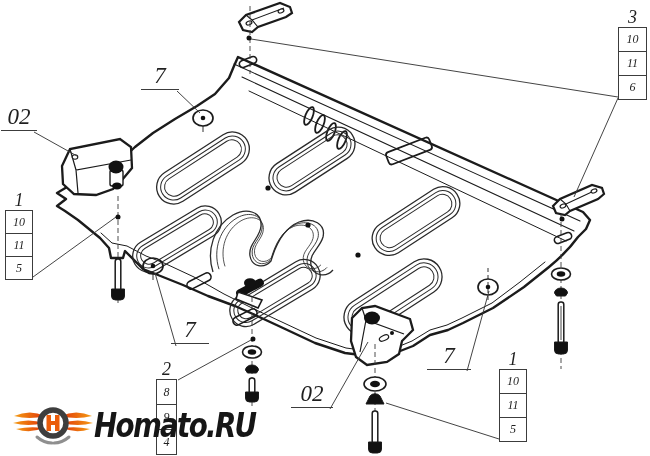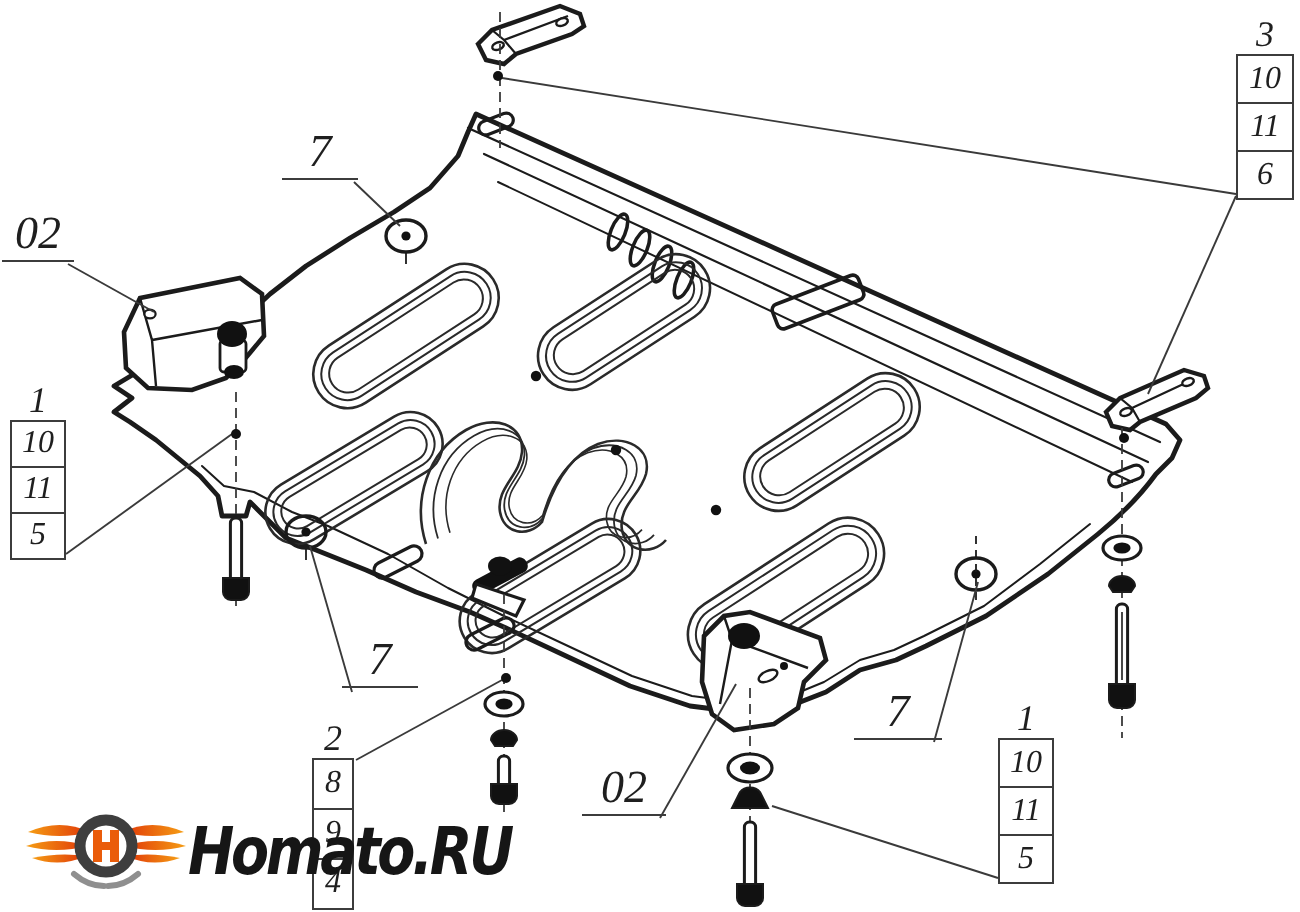--- a/index.html
+++ b/index.html
@@ -5,21 +5,21 @@
   html,body{margin:0;padding:0;background:#ffffff;}
   #stage{position:relative;width:650px;height:456px;background:#fff;overflow:hidden;
          font-family:"Liberation Serif",serif;}
   #lineart{position:absolute;left:0;top:0;}
 
   
   .ctable{position:absolute;color:#1f1f1f;font-style:italic;}
   .ctable .hdr{display:block;text-align:center;font-size:18px;line-height:19px;
                border-bottom:1.4px solid #3c3c3c;}
   .ctable .cells{border-left:1.4px solid #3c3c3c;border-right:1.4px solid #3c3c3c;}
-  .ctable .cell{text-align:center;font-size:16px;border-bottom:1.4px solid #3c3c3c;
+  .ctable .cell{text-align:center;font-size:12px;border-bottom:1.4px solid #3c3c3c;
                 display:flex;align-items:center;justify-content:center;}
 
   
   .lbl{position:absolute;color:#1f1f1f;font-style:italic;font-size:23px;line-height:26px;
        text-align:center;border-bottom:1.4px solid #3c3c3c;padding:0 3px;}
 
   
   #logo{position:absolute;left:12px;top:396px;display:flex;align-items:center;}
   #logo .txt{font-family:"DejaVu Sans",sans-serif;font-weight:bold;font-style:oblique;
              font-size:33px;letter-spacing:-2px;color:#161616;

